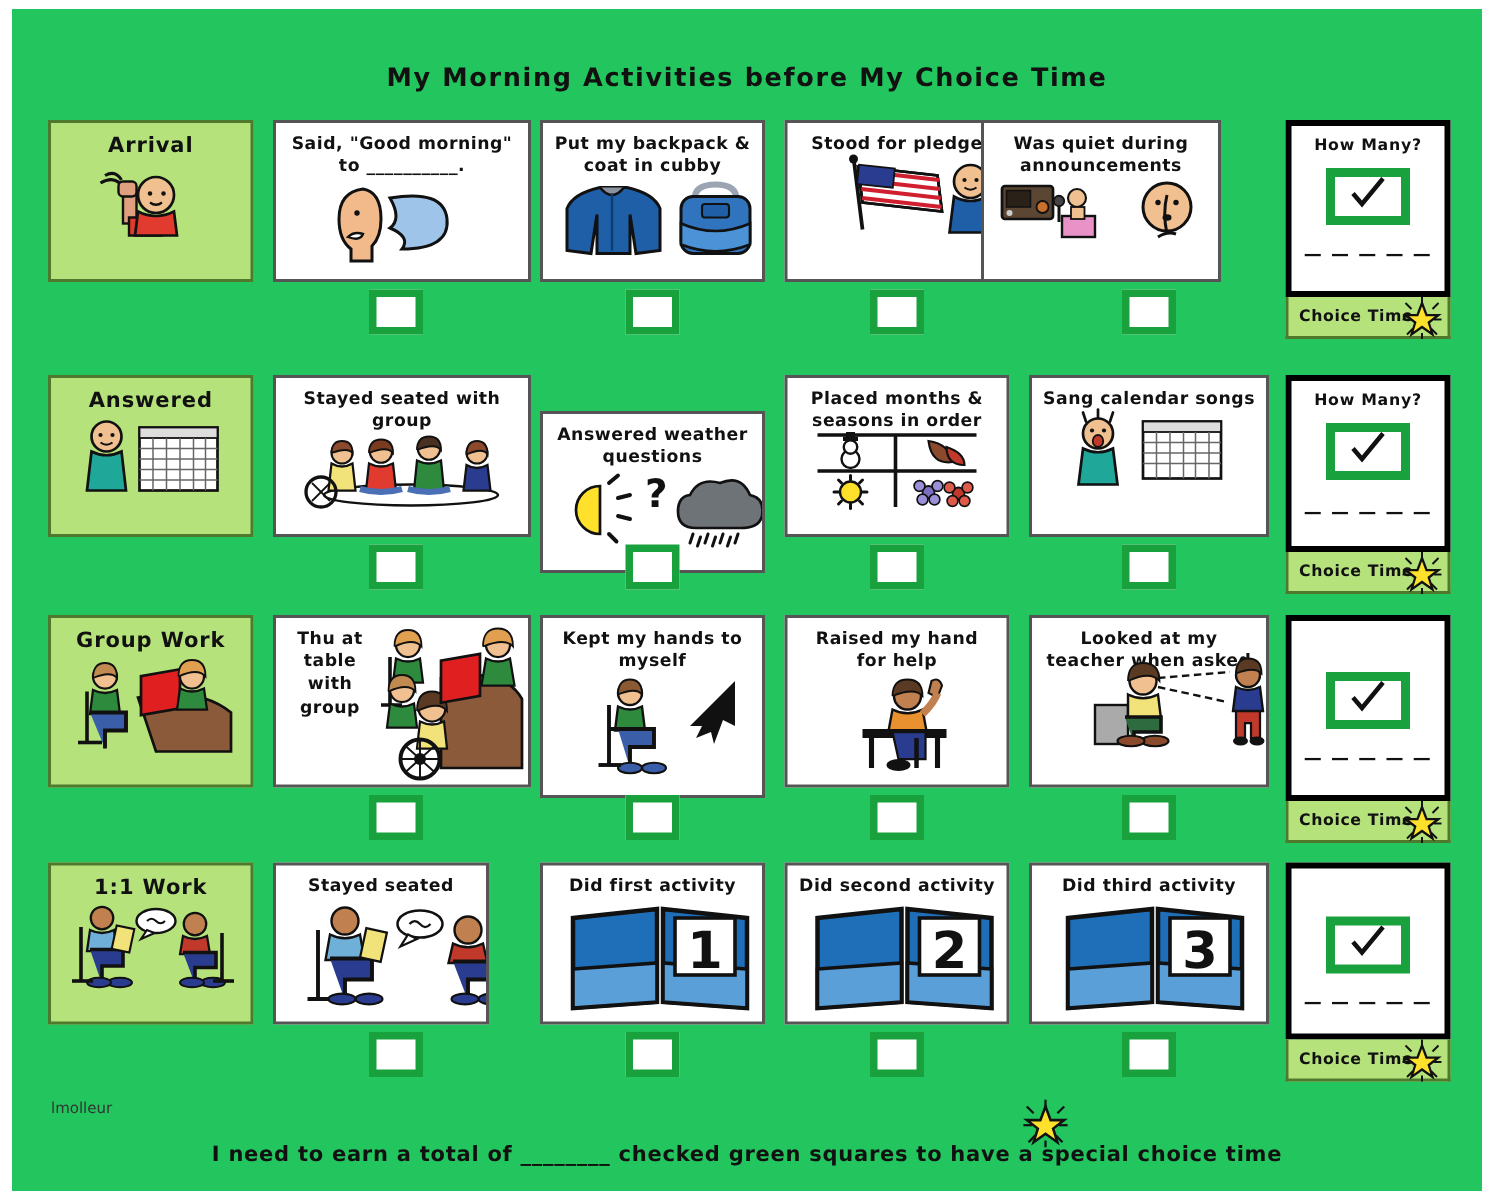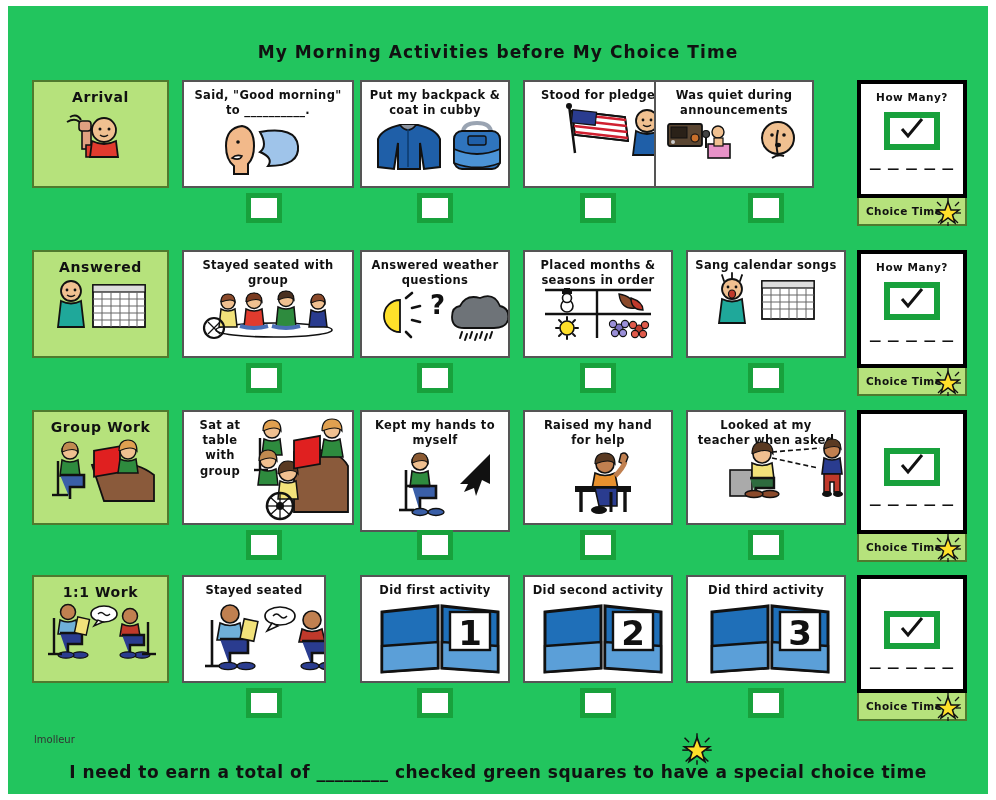--- a/index.html
+++ b/index.html
@@ -92,21 +92,21 @@
   }
   .choice .star{position:absolute;right:2px;top:-1px;}
 
   
   .sig{
     position:absolute;left:26px;top:728px;
     font-size:10px;color:#333;font-family:"DejaVu Sans",sans-serif;
   }
   .footline{
     position:absolute;left:0;top:756px;width:980px;text-align:center;
-    font-size:17px;font-weight:bold;color:#111;letter-spacing:.5px;
+    font-size:14px;font-weight:bold;color:#111;letter-spacing:.5px;
   }
   .footstar{position:absolute;left:672px;top:726px;}
 
   
   svg{overflow:visible;}
 </style>
 </head>
 <body>
 
 <div id="sheet">
@@ -286,21 +286,21 @@
           <path d="M84 17 q8 4 16 0 l2 20 l-20 0 Z" fill="#2e8b3e" stroke="#111" stroke-width="1.5"></path>
           <circle cx="124" cy="12" r="7" fill="#f0c090" stroke="#111" stroke-width="1.4"></circle>
           <path d="M117 13 q0 -9 7 -9 q7 0 7 9 q-3 -5 -14 0" fill="#8b4a2b" stroke="#111" stroke-width="1.2"></path>
           <path d="M117 20 q7 4 14 0 l2 17 l-18 0 Z" fill="#2a3c8f" stroke="#111" stroke-width="1.5"></path>
           <path d="M46 36 q14 4 28 0" stroke="#4a6fb5" stroke-width="4" fill="none"></path>
           <path d="M78 36 q14 4 28 0" stroke="#4a6fb5" stroke-width="4" fill="none"></path>
         </svg>
       </div>
     </div>
 
-    <div class="card" style="left:352px;width:150px;height:108px;">
+    <div class="card" style="left:352px;width:150px;height:108px;margin-top:24px;">
       <span class="ctext left">Answered weather questions</span>
       <div class="cart">
         <svg width="140" height="52" viewBox="0 0 140 52" style="margin:2px 0 0 16px;">
           <path d="M22 10 A16 16 0 0 0 22 42 Z" fill="#ffe02a" stroke="#111" stroke-width="1.8"></path>
           <g stroke="#111" stroke-width="2.6" stroke-linecap="round">
             <line x1="28" y1="8" x2="34" y2="3"></line>
               <line x1="34" y1="18" x2="42" y2="16"></line>
             <line x1="34" y1="30" x2="42" y2="32"></line>
               <line x1="28" y1="42" x2="33" y2="47"></line>
           </g>
@@ -439,21 +439,21 @@
           <line x1="16" y1="58" x2="32" y2="58" stroke="#111" stroke-width="2.4"></line>
           <rect x="58" y="24" width="26" height="26" fill="#e02020" stroke="#111" stroke-width="1.8" transform="skewY(-10)"></rect>
           <circle cx="92" cy="14" r="8" fill="#f0c090" stroke="#111" stroke-width="1.5"></circle>
           <path d="M83 14 q0 -11 9 -11 q9 0 9 11 q-5 -6 -18 0" fill="#e0a050" stroke="#111" stroke-width="1.2"></path>
           <path d="M84 22 q8 4 16 0 l2 14 l-20 0 Z" fill="#2e8b3e" stroke="#111" stroke-width="1.5"></path>
         </svg>
       </div>
     </div>
 
     <div class="card" style="left:174px;width:172px;height:115px;">
-      <span class="ctext left" style="width:58px;position:absolute;left:0;top:0;">Sat at table with group</span>
+      <span class="ctext left" style="width:58px;position:absolute;left:0;top:0;">Thu at table with group</span>
       <div class="cart">
         <svg width="110" height="110" viewBox="0 0 110 110" style="margin:2px 0 0 56px;">
           <path d="M54 38 q42 -8 54 14 l0 46 l-54 0 Z" fill="#8a5a3b" stroke="#111" stroke-width="1.8"></path>
           <circle cx="32" cy="16" r="8" fill="#f0c090" stroke="#111" stroke-width="1.5"></circle>
           <path d="M23 17 q0 -11 9 -11 q9 0 9 11 q-5 -6 -18 0" fill="#e0a050" stroke="#111" stroke-width="1.2"></path>
           <path d="M24 25 q8 4 16 0 l2 16 l-20 0 Z" fill="#2e8b3e" stroke="#111" stroke-width="1.5"></path>
           <line x1="20" y1="24" x2="20" y2="56" stroke="#111" stroke-width="2.4"></line>
           <line x1="14" y1="56" x2="28" y2="56" stroke="#111" stroke-width="2.4"></line>
           <circle cx="28" cy="46" r="8" fill="#f0c090" stroke="#111" stroke-width="1.5"></circle>
           <path d="M19 47 q0 -11 9 -11 q9 0 9 11 q-5 -6 -18 0" fill="#c08a50" stroke="#111" stroke-width="1.2"></path>

